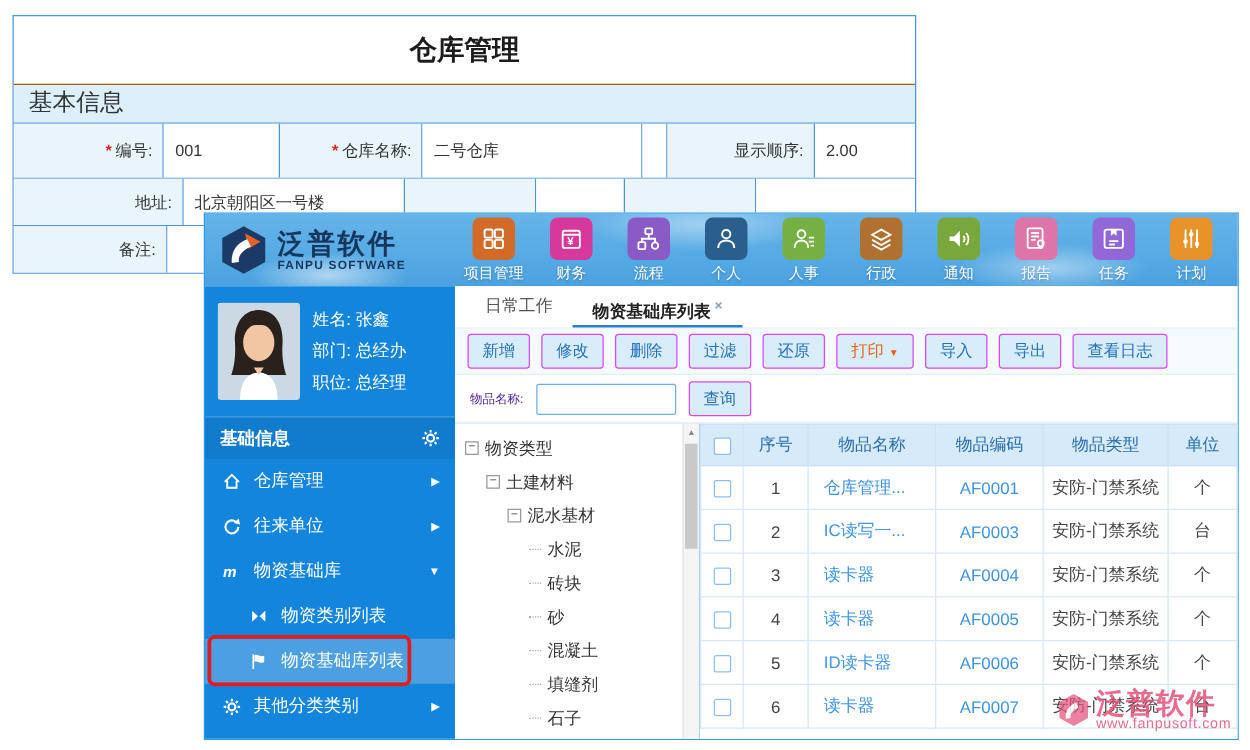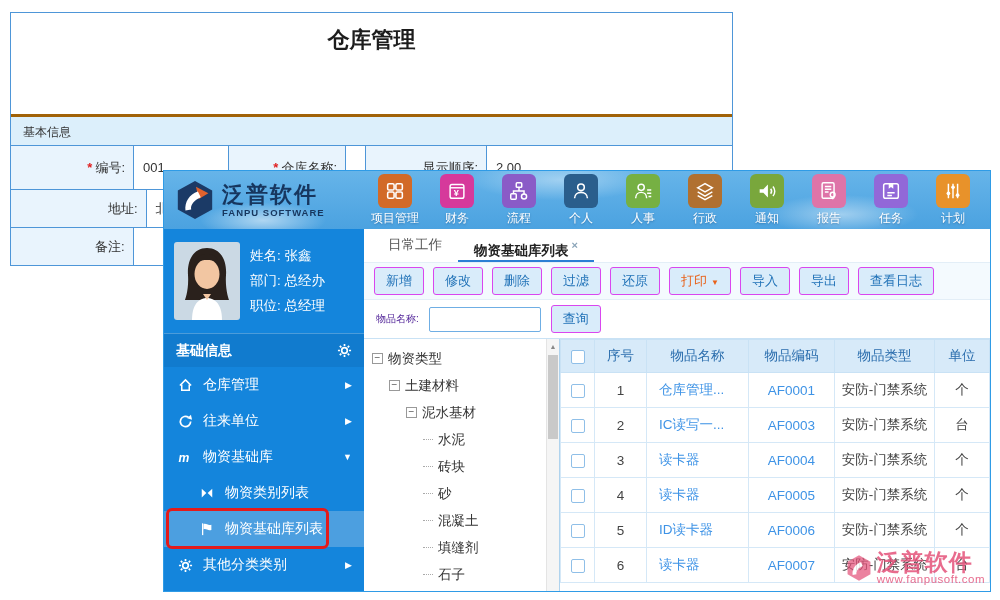--- a/index.html
+++ b/index.html
@@ -3,21 +3,21 @@
 <meta charset="utf-8">
 <style>
   * { margin:0; padding:0; box-sizing:border-box; }
   html,body { width:1000px; height:600px; }
   body { font-family:"Liberation Sans","DejaVu Sans",sans-serif; background:#fff; }
   .stage { position:relative; width:1000px; height:600px; background:#fff; overflow:hidden; }
 
   
   .bgform { position:absolute; left:10px; top:12px; width:723px; border:1px solid #4E96D8; background:#fff; z-index:1; }
   .form-title { height:54px; line-height:54px; text-align:center; font-size:22px; font-weight:bold; color:#1c1c1c; }
-  .fsec { height:31px; line-height:30px; padding-left:12px; background:#DCEFFB; color:#333; font-size:12px; border-top:3px solid #a16207;margin-top:47px; }
+  .fsec { height:31px; line-height:30px; padding-left:12px; background:#DCEFFB; color:#333; font-size:19px; border-top:1px solid #a16207; }
   .frow { display:flex; border-top:1px solid #4E96D8; }
   .fcell { font-size:13px; color:#333; display:flex; align-items:center; border-right:1px solid #4E96D8; }
   .fcell:last-child { border-right:none; }
   .flabel { background:#E9F4FD; justify-content:flex-end; padding-right:8px; }
   .fvalue { background:#fff; padding-left:9px; }
   .r1 .fcell { height:43px; }
   .r2 .fcell, .r3 .fcell { height:37px; }
   .req { color:#E02020; margin-right:3px; font-weight:bold; }
 
   
@@ -101,20 +101,21 @@
     <div class="frow r1">
       <div class="fcell flabel" style="width:123px">
           <span class="req">*</span>
           <span>编号:</span>
         </div>
       <div class="fcell fvalue" style="width:95px">001</div>
       <div class="fcell flabel" style="width:117px">
           <span class="req">*</span>
           <span>仓库名称:</span>
         </div>
+      <div class="fcell fvalue" style="width:180px">二号仓库</div>
       <div class="fcell fvalue" style="width:20px"></div>
       <div class="fcell flabel" style="width:121px">显示顺序:</div>
       <div class="fcell fvalue" style="width:82px">2.00</div>
     </div>
     <div class="frow r2">
       <div class="fcell flabel" style="width:139px">地址:</div>
       <div class="fcell fvalue" style="width:182px">北京朝阳区一号楼</div>
       <div class="fcell flabel" style="width:108px"></div>
       <div class="fcell fvalue" style="width:72px"></div>
       <div class="fcell flabel" style="width:108px"></div>

